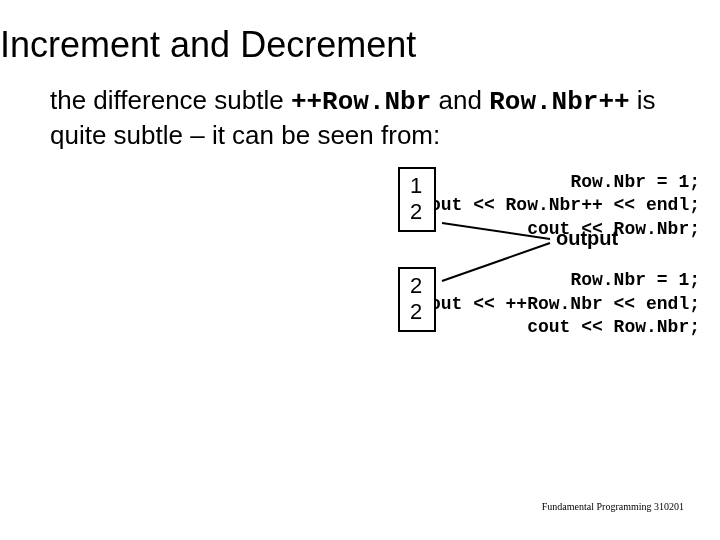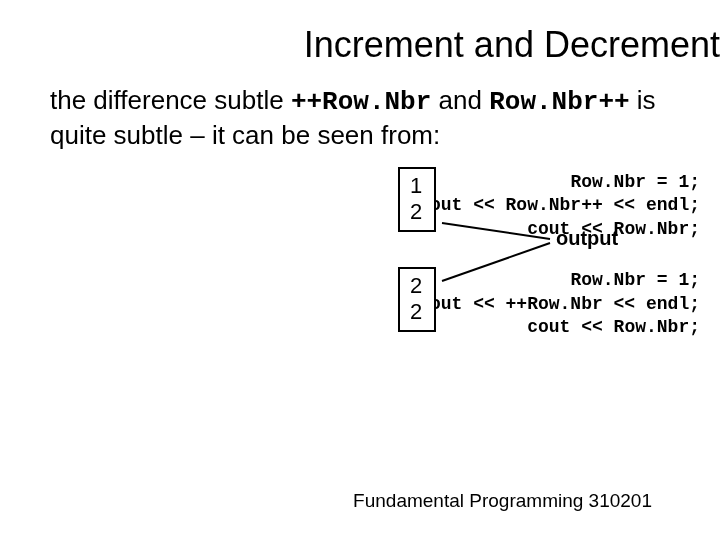--- a/index.html
+++ b/index.html
@@ -9,21 +9,21 @@
     width: 720px;
     height: 540px;
     background: #fff;
     font-family: "Comic Sans MS", cursive, sans-serif;
     color: #000;
     position: relative;
     overflow: hidden;
   }
   .title {
     font-size: 36px;
-    text-align: right;
+    text-align: left;
     margin-top: 24px;
     margin-bottom: 18px;
     font-weight: normal;
   }
   .intro {
     font-size: 26px;
     margin: 0 50px 20px 50px;
     line-height: 1.25;
   }
   .mono {
@@ -63,24 +63,24 @@
     font-weight: bold;
   }
   svg.lines {
     position: absolute;
     left: 0;
     top: 0;
     pointer-events: none;
   }
   .footer {
     position: absolute;
-    right: 68px;
+    right: 36px;
     bottom: 28px;
-    font-family: Liberation Sans, sans-serif;
-    font-size: 19px;
+    font-family: Liberation Serif, serif;
+    font-size: 10px;
   }
 </style>
 </head>
 <body>
 
 <h1 class="title">Increment and Decrement</h1>
 
 <p class="intro">
   <span>the difference subtle </span><span class="mono">++Row.Nbr</span><span>  and </span><span class="mono">Row.Nbr++</span><span> is quite subtle – it can be seen from:</span>
 </p>

